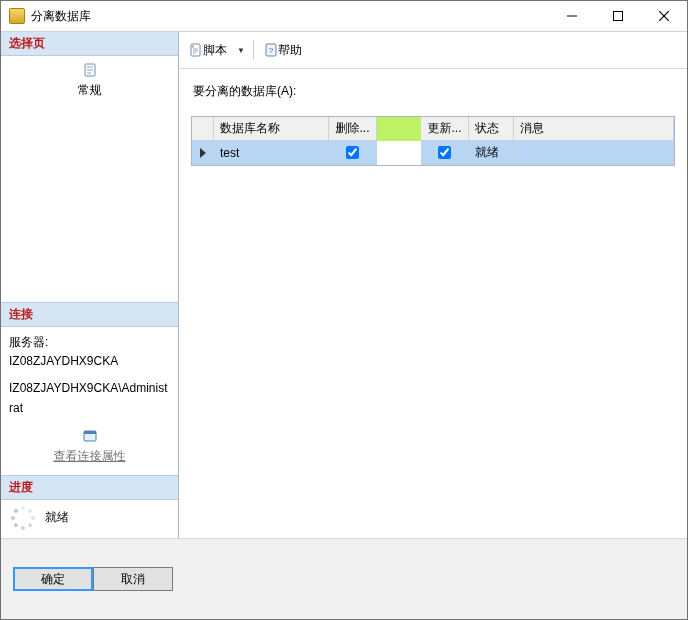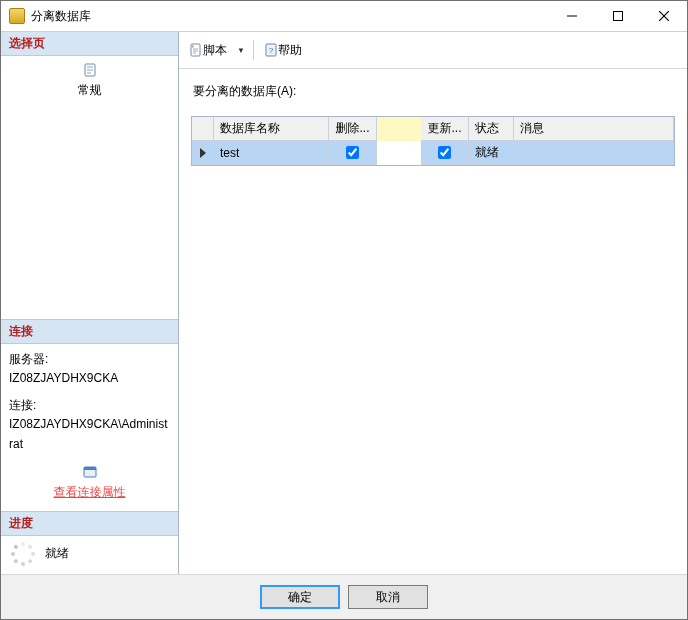--- a/index.html
+++ b/index.html
@@ -93,21 +93,21 @@
     gap: 4px;
     padding: 1px 0;
     flex-direction: column;
   }
   .script-icon {
     width: 14px;
     height: 14px;
     flex-shrink: 0;
   }
   .link {
-    color: #ef4444;
+    color: #737373;
     text-decoration: underline;
     cursor: pointer;
   }
   .conn-label { color: #000; }
   .conn-value { color: #000; word-break: break-all; }
   .progress-row {
     display: flex;
     align-items: center;
     gap: 10px;
   }
@@ -180,21 +180,21 @@
 
   
   .grid {
     border: 1px solid #a9b7c9;
     background: #fff;
   }
   .grid-header-row, .grid-row {
     display: flex;
   }
   .grid-header-row {
-    background: #fef9c3;
+    background: #bef264;
     border-radius: 9px;
   }
   .grid .cell {
     box-sizing: border-box;
     padding: 3px 6px;
     border-right: 1px solid #c8d2df;
     border-bottom: 1px solid #c8d2df;
     font-size: 12px;
     overflow: hidden;
     white-space: nowrap;
@@ -231,24 +231,23 @@
 
   .grid input[type="checkbox"] {
     width: 13px;
     height: 13px;
     margin: 0;
   }
 
   
   .footer {
     border-top: 1px solid #d8d8d8;
-    padding: 10px 12px;
-    display: flex;
-    justify-content: center;
-    gap: 8px;
+    padding: 28px 12px;
+    display: flex;
+    justify-content: flex-start;
     background: #f0f0f0;
     flex-shrink: 0;
   }
   .btn {
     min-width: 80px;
     height: 24px;
     border: 1px solid #7a7a7a;
     background: #e1e1e1;
     font-size: 12px;
     font-family: inherit;
@@ -300,21 +299,20 @@
           </svg>
           <span>常规</span>
         </div>
       </div>
 
       <div class="section-header">连接</div>
       <div class="section-body">
         <div class="conn-label">服务器:</div>
         <div class="conn-value">IZ08ZJAYDHX9CKA</div>
         <div style="height:8px"></div>
-        <div class="conn-label">连接:</div>
         <div class="conn-value">IZ08ZJAYDHX9CKA\Administrat</div>
         <div style="height:10px"></div>
         <div class="page-item">
           <svg class="script-icon" viewBox="0 0 14 14">
             <rect x="1" y="2" width="12" height="10" rx="1" fill="#e8f1fb" stroke="#4b7fbf"></rect>
             <rect x="1" y="2" width="12" height="3" fill="#4b7fbf"></rect>
           </svg>
           <span class="link">查看连接属性</span>
         </div>
       </div>

